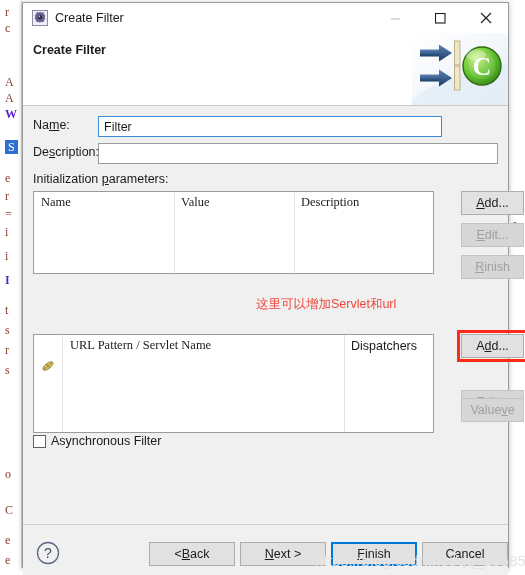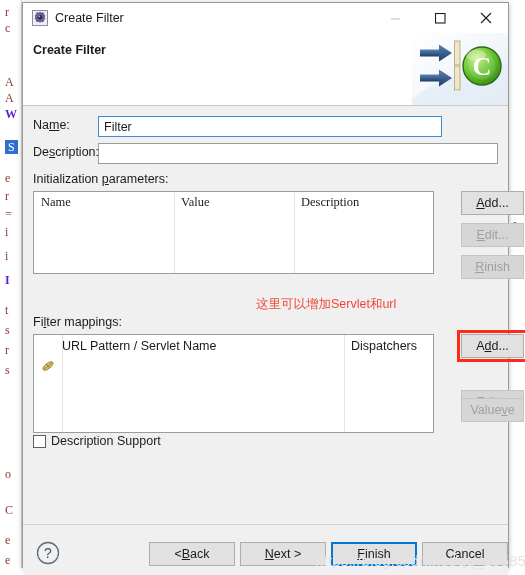--- a/index.html
+++ b/index.html
@@ -421,25 +421,24 @@
         <u>E</u>
         <span>dit...</span>
       </button>
     <button class="sbtn disabled" style="left:438px; top:149px;">
         <u>R</u>
         <span>inish</span>
       </button>
 
     <div class="annot" style="left:233px; top:190px;">这里可以增加Servlet和url</div>
 
-    <div class="section-lbl" style="left:10px; top:209px;">Fi<u>l</u><span>ter mappings:</span></div>
 
     <div class="tbl" style="left:10px; top:228px; width:401px; height:99px;">
       <div class="hdr-row">
-        <div class="col" style="width:310px; padding-left:28px;">URL Pattern / Servlet Name</div>
+        <div class="col" style="width:310px; padding-left:36px;font-family:Liberation Serif, serif;">URL Pattern / Servlet Name</div>
         <div class="col" style="width:89px;">Dispatchers</div>
       </div>
       <div class="data-row">
         <span class="row-icon">
           <svg width="16" height="16" viewBox="0 0 16 16">
             <g transform="rotate(-38 8 8)">
               <ellipse cx="8" cy="8" rx="6" ry="2.6" fill="#d8c36a" stroke="#8f7a22" stroke-width="0.9"></ellipse>
               <line x1="3" y1="8" x2="13" y2="8" stroke="#8f7a22" stroke-width="0.7"></line>
               <line x1="8" y1="5.4" x2="8" y2="10.6" stroke="#8f7a22" stroke-width="0.7"></line>
             </g>
@@ -464,21 +463,21 @@
         <span>...</span>
       </button>
     <button class="sbtn disabled" style="left:438px; top:292px;">
         <span>Value</span>
         <u>v</u>
         <span>e</span>
       </button>
 
     <div class="cbrow" style="left:10px; top:328px;">
       <span class="cbox"></span>
-      <span>Description Support</span>
+      <span>Asynchronous Filter</span>
     </div>
   </div>
 
   <div id="footer">
     <span id="help-icon">
       <svg width="24" height="24" viewBox="0 0 24 24">
         <circle cx="12" cy="12" r="10.5" fill="none" stroke="#5a6b80" stroke-width="1.3"></circle>
         <text x="12" y="17" font-family="'Liberation Sans', sans-serif" font-size="14" fill="#3f5168" text-anchor="middle">?</text>
       </svg>
     </span>

